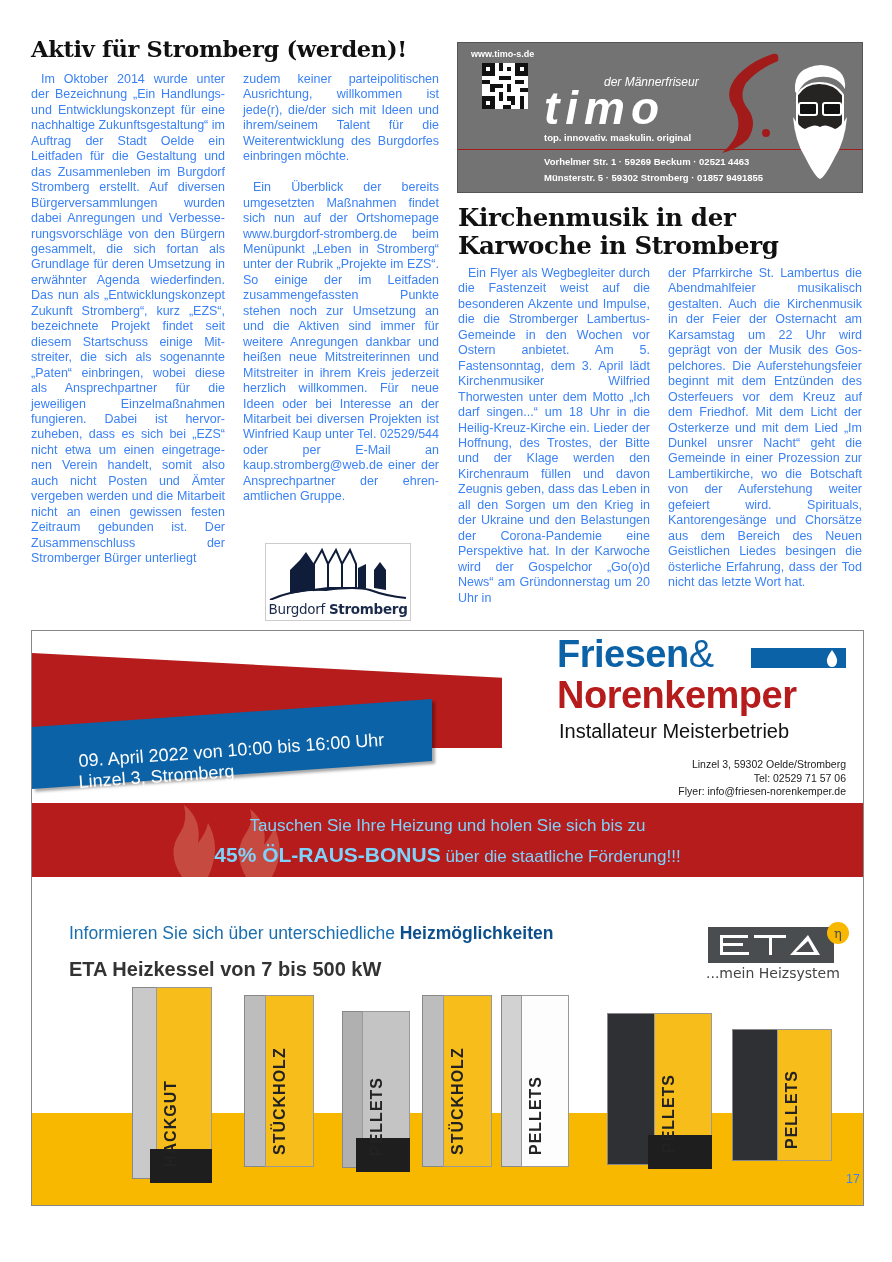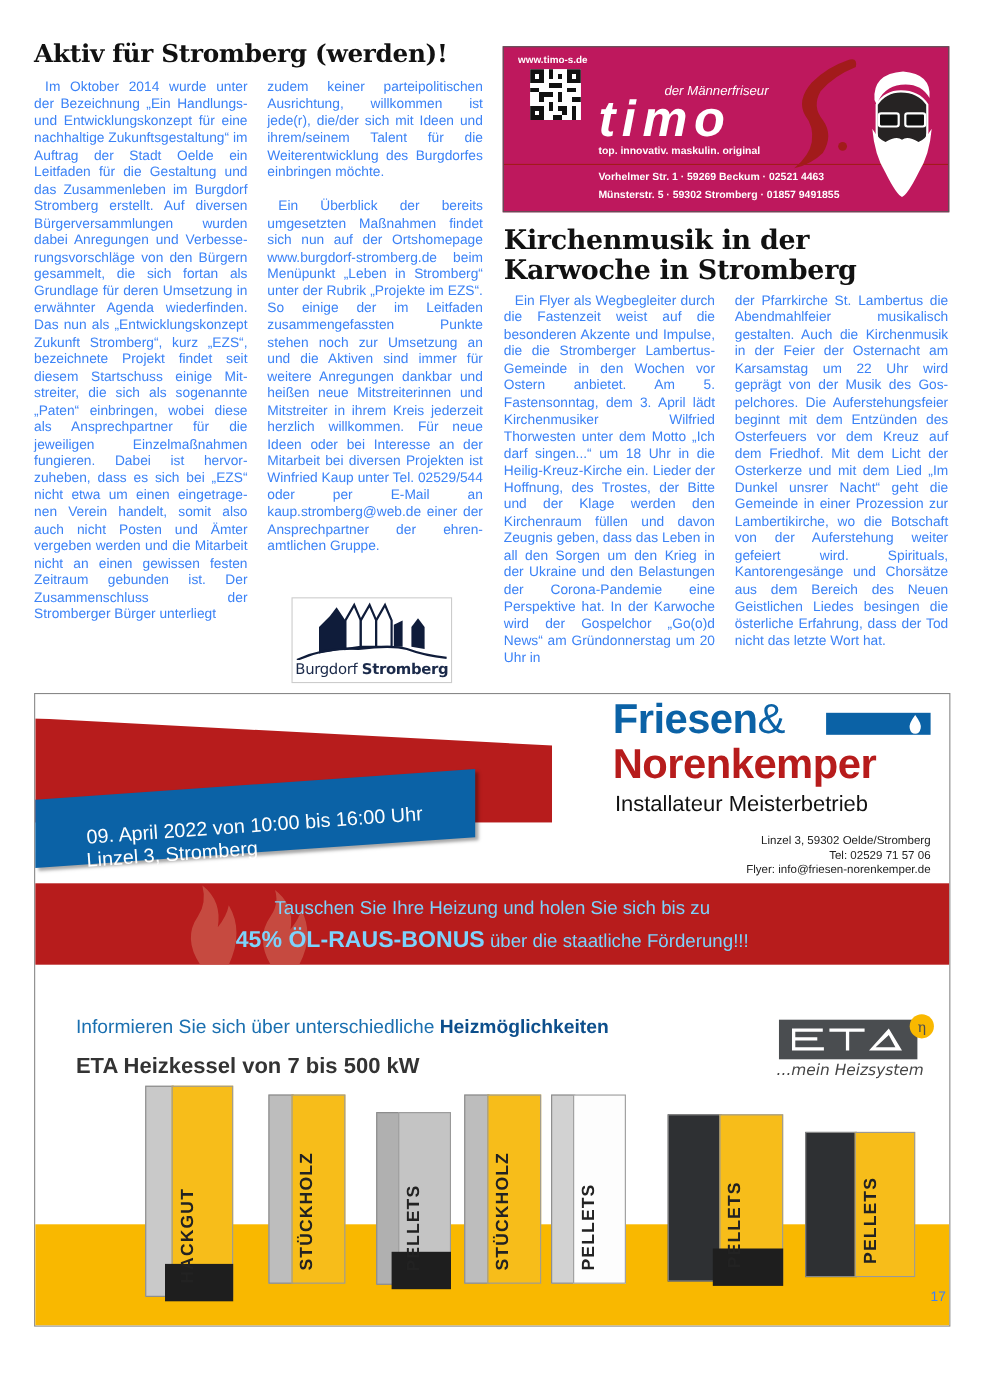--- a/index.html
+++ b/index.html
@@ -15,21 +15,21 @@
   .c2 { left:243px; top:72px; width:196px; }
   .c3 { left:458px; top:266px; width:192px; }
   .c4 { left:668px; top:266px; width:194px; }
 
   
   .burg-logo { left:265px; top:543px; width:144px; height:76px; border:1px solid #ccc; background:#fff; }
   .burg-logo .lbl { position:absolute; left:0; right:0; bottom:3px; text-align:center; font-family:"DejaVu Sans", sans-serif; font-size:13.5px; color:#1b2a4a; letter-spacing:-0.3px; }
   .burg-logo .lbl b { font-weight:bold; }
 
   
-  .timo { left:457px; top:42px; width:404px; height:149px; background:#be185d; color:#fff; overflow:hidden; border:1px solid #555; }
+  .timo { left:457px; top:42px; width:404px; height:149px; background:#737373; color:#fff; overflow:hidden; border:1px solid #555; }
   .timo .url { position:absolute; left:13px; top:6px; font-size:9px; font-weight:bold; }
   .timo .qr { position:absolute; left:24px; top:20px; width:46px; height:46px; background:#fff; }
   .timo .tag1 { position:absolute; left:146px; top:32px; font-size:12px; font-style:italic; }
   .timo .name { position:absolute; left:86px; top:38px; font-size:46px; font-weight:bold; font-style:italic; letter-spacing:6px; }
   .timo .slogan { position:absolute; left:86px; top:89px; font-size:9.5px; font-weight:bold; }
   .timo .rule { position:absolute; left:0; right:0; top:106px; height:1px; background:#a21b1b; }
   .timo .addr { position:absolute; left:86px; font-size:9.5px; font-weight:bold; }
   .timo .a1 { top:113px; } .timo .a2 { top:129px; }
   .timo .s-mark { position:absolute; left:260px; top:6px; }
   .timo .face { position:absolute; left:327px; top:18px; }
@@ -50,21 +50,21 @@
   .fn-contact { position:absolute; right:17px; top:127px; text-align:right; font-size:10.5px; line-height:13.5px; color:#222; }
   .bonus { position:absolute; left:0; right:0; top:172px; height:74px; background:#b71c1c; color:#7dd3fc; text-align:center; }
   .bonus .l1 { position:absolute; left:0; right:0; top:13px; font-size:17px; }
   .bonus .l2 { position:absolute; left:0; right:0; top:40px; font-size:17px; }
   .bonus .l2 b { font-size:21px; }
   .flames { position:absolute; left:130px; top:0; }
   .info-line { position:absolute; left:37px; top:292px; font-size:17.5px; color:#1a6fb0; }
   .info-line b { color:#0d4f8c; }
   .eta-line { position:absolute; left:37px; top:327px; font-size:20px; font-weight:bold; color:#333; }
   .eta-logo { position:absolute; left:676px; top:290px; }
-  .eta-slogan { position:absolute; left:674px; top:334px; font-size:14px; font-style:italic; color:#444; font-family:"DejaVu Sans", sans-serif; }
+  .eta-slogan { position:absolute; left:674px; top:334px; font-size:14px; color:#444; font-family:"DejaVu Sans", sans-serif; }
   .product-area { position:absolute; left:0; top:356px; width:831px; height:218px; }
   .yellow-floor { position:absolute; left:0; right:0; bottom:0; height:92px; background:#f9b800; }
   .boiler { position:absolute; }
   .boiler .lbl { position:absolute; font-weight:bold; color:#222; font-size:16px; white-space:nowrap; transform:rotate(-90deg); transform-origin:left top; letter-spacing:1px; }
   .page-num { left:846px; top:1172px; font-size:12.5px; color:#3b82f6; }
 </style>
 </head>
 <body>
 
 <h1 class="headline abs art1-title">Aktiv für Stromberg (werden)!</h1>

